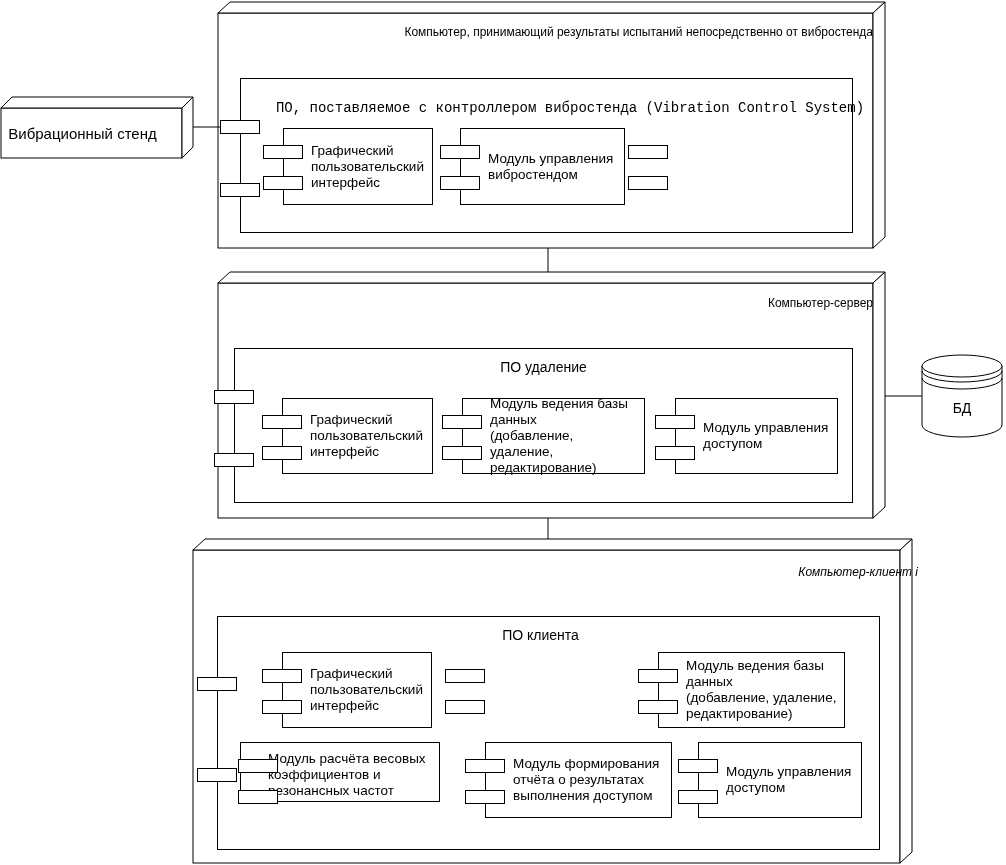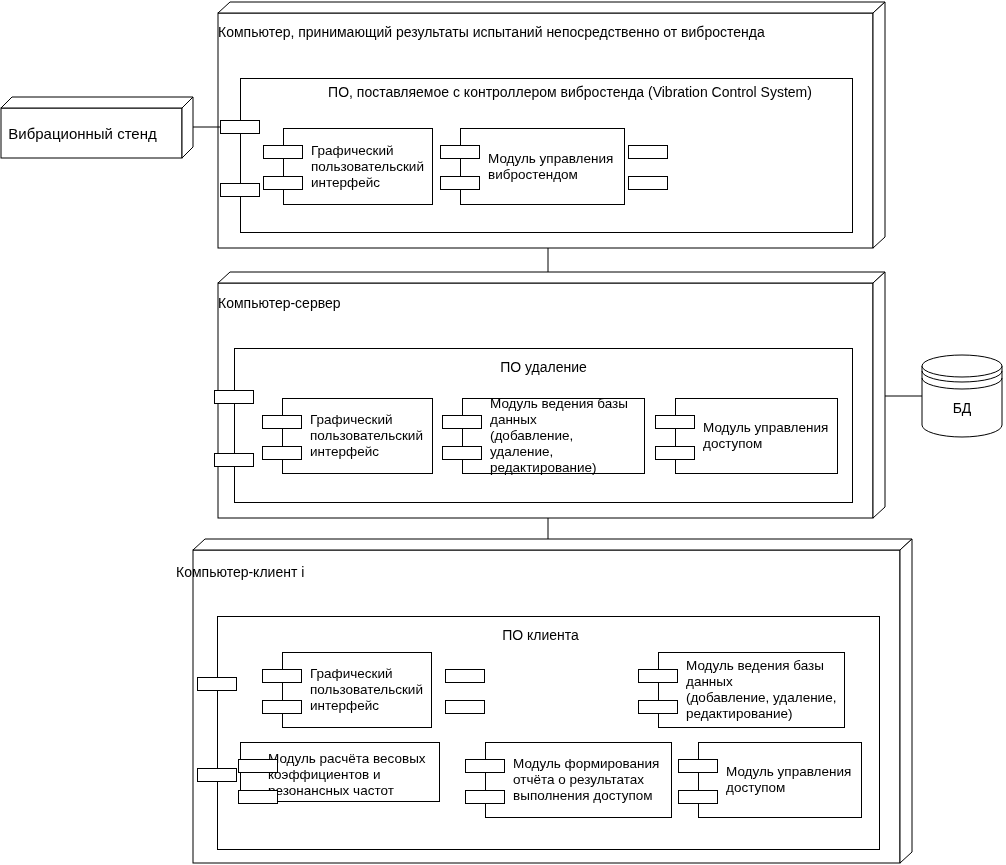--- a/index.html
+++ b/index.html
@@ -6,22 +6,22 @@
   #canvas{
     position:relative;
     width:1006px;height:865px;
     background:#ffffff;
     font-family:"Liberation Sans", sans-serif;
     color:#000000;
     overflow:hidden;
   }
   #shapes{position:absolute;left:0;top:0;}
   .node-title{
-    position:absolute;text-align:left;
-    font-size:14px;line-height:16px;
+    position:absolute;text-align:right;
+    font-size:12px;line-height:16px;
   }
   .inner-box{
     position:absolute;background:#ffffff;
     border:1px solid #000000;box-sizing:border-box;
   }
   .inner-title{
     position:absolute;text-align:center;
     font-size:14px;line-height:16px;
   }
   .comp{
@@ -88,21 +88,21 @@
     </g>
   </svg>
 
   <div class="stand-label" style="left:1px;top:108px;width:163px;height:50px;">Вибрационный стенд</div>
 
   <div class="db-label" style="left:922px;top:400px;width:80px;">БД</div>
 
   <div class="node-title" style="left:218px;top:24px;width:655px;">Компьютер, принимающий результаты испытаний непосредственно от вибростенда</div>
 
   <div class="inner-box" style="left:240px;top:78px;width:613px;height:155px;"></div>
-  <div class="inner-title" style="left:240px;top:84px;width:660px;">ПО, поставляемое с контроллером вибростенда (Vibration Control System)</div>
+  <div class="inner-title" style="left:240px;top:100px;width:660px;font-family:Liberation Mono, monospace;">ПО, поставляемое с контроллером вибростенда (Vibration Control System)</div>
 
   <div class="comp" style="left:283px;top:128px;width:150px;height:77px;">
     <span>Графический
 пользовательский
 интерфейс</span>
   </div>
   <div class="comp" style="left:460px;top:128px;width:165px;height:77px;">
     <span>Модуль управления
 вибростендом</span>
   </div>
@@ -139,21 +139,21 @@
 
   <div class="port" style="left:214px;top:390px;"></div>
   <div class="port" style="left:214px;top:453px;"></div>
   <div class="port" style="left:262px;top:415px;"></div>
   <div class="port" style="left:262px;top:446px;"></div>
   <div class="port" style="left:442px;top:415px;"></div>
   <div class="port" style="left:442px;top:446px;"></div>
   <div class="port" style="left:655px;top:415px;"></div>
   <div class="port" style="left:655px;top:446px;"></div>
 
-  <div class="node-title" style="left:176px;top:564px;width:729px;">Компьютер-клиент i</div>
+  <div class="node-title" style="left:189px;top:564px;width:729px;font-style:italic;">Компьютер-клиент i</div>
 
   <div class="inner-box" style="left:217px;top:616px;width:663px;height:234px;"></div>
   <div class="inner-title" style="left:209px;top:627px;width:663px;">ПО клиента</div>
 
   <div class="comp" style="left:282px;top:652px;width:150px;height:76px;">
     <span>Графический
 пользовательский
 интерфейс</span>
   </div>
   <div class="comp" style="left:658px;top:652px;width:187px;height:76px;">

